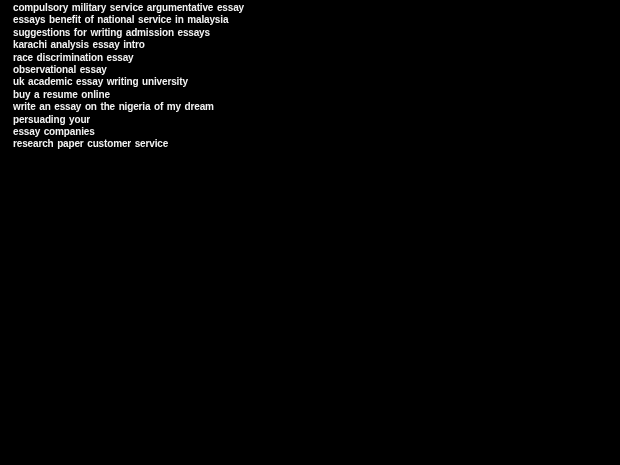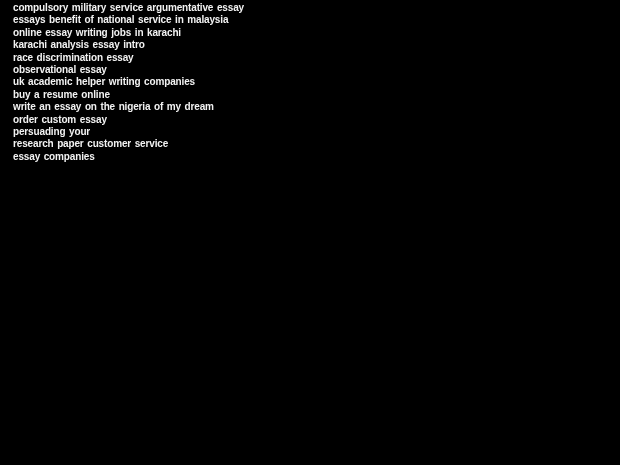--- a/index.html
+++ b/index.html
@@ -38,25 +38,24 @@
     white-space: nowrap;
   }
 </style>
 </head>
 <body>
 
 <div class="slide">
   <div class="text-list">
     <div class="text-line">compulsory military service argumentative essay</div>
     <div class="text-line">essays benefit of national service in malaysia</div>
-    <div class="text-line">online essay writing jobs in karachi</div>
+    <div class="text-line">suggestions for writing admission essays</div>
     <div class="text-line">karachi analysis essay intro</div>
     <div class="text-line">race discrimination essay</div>
     <div class="text-line">observational essay</div>
-    <div class="text-line">uk academic helper writing companies</div>
+    <div class="text-line">uk academic essay writing university</div>
     <div class="text-line">buy a resume online</div>
     <div class="text-line">write an essay on the nigeria of my dream</div>
-    <div class="text-line">order custom essay</div>
     <div class="text-line">persuading your</div>
+    <div class="text-line">essay companies</div>
     <div class="text-line">research paper customer service</div>
-    <div class="text-line">essay companies</div>
   </div>
 </div>
 
 </body></html>

